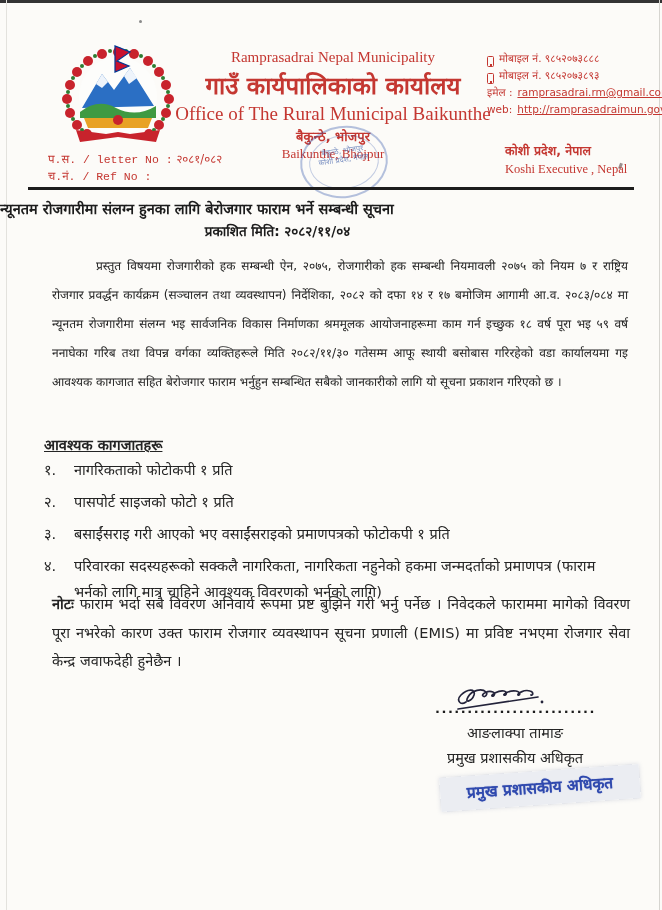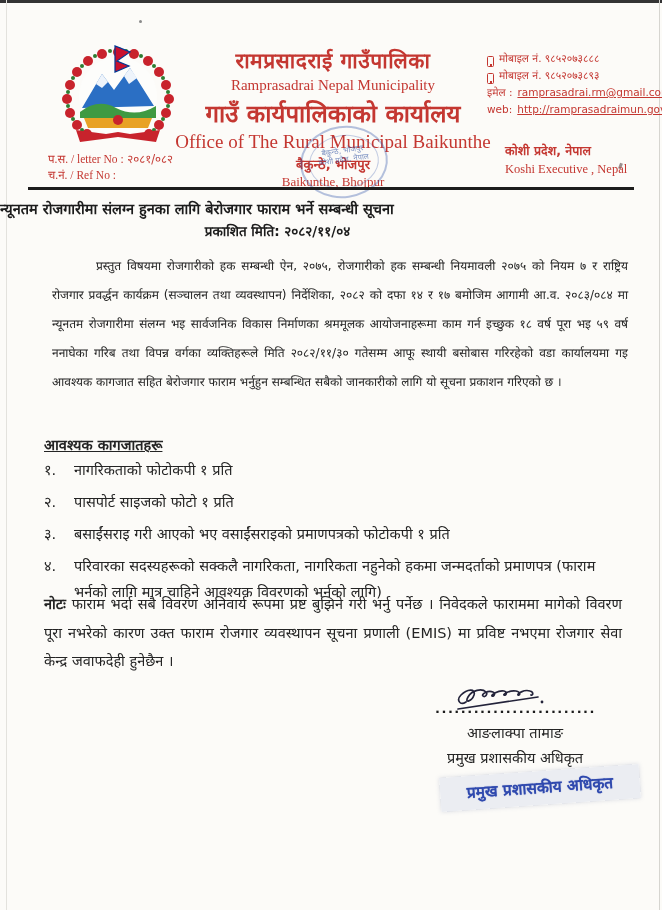--- a/index.html
+++ b/index.html
@@ -30,21 +30,21 @@
   .c-line { display:flex; align-items:flex-end; gap:5px; white-space:nowrap; }
   .phone-icon { display:inline-block; width:7px; height:11px; border:1.3px solid #c43731; border-radius:1.5px; position:relative; flex:0 0 auto; }
   .phone-icon::after { content:""; position:absolute; left:1.5px; bottom:0.5px; width:2px; height:1.5px; background:#c43731; }
   .u { text-decoration:underline; }
 
   .province { position:absolute; left:505px; top:142px; width:150px; color:#c43731; }
   .prov-np { font-size:12.5px; font-weight:bold; }
   .prov-en { font-family:"Liberation Serif", serif; font-size:12.5px; margin-top:3px; }
 
   .letterno { position:absolute; left:48px; top:151px; color:#c43731; font-size:11.5px; line-height:16px; }
-  .letterno .lbl-en { font-family:Liberation Serif, serif; }
+  .letterno .lbl-en { font-family:Liberation Mono, monospace; }
 
   .round-stamp { position:absolute; left:300px; top:126px; width:88px; height:72px;
     border:2px solid rgba(47,84,168,.35); border-radius:50%;
     transform:rotate(-8deg); color:rgba(42,77,160,.62); text-align:center; padding-top:18px;
     font-size:7.5px; line-height:9px; }
   .round-stamp .inner-ring { position:absolute; inset:7px; border:1px solid rgba(47,84,168,.28); border-radius:50%; }
 
   .rule { position:absolute; top:187px; left:28px; width:606px; height:3px; background:#1d1d1d; }
 
   
@@ -52,21 +52,21 @@
     font-size:14.5px; font-weight:bold; color:#1c1c1c; }
   .pubdate { position:absolute; top:222px; left:0; width:555px; text-align:center;
     font-size:13.5px; font-weight:bold; color:#1c1c1c; }
   .para { position:absolute; top:252px; left:44px; width:576px; font-size:12px;
     line-height:29px; text-align:justify; text-indent:44px; color:#242424;margin-left:8px; }
   .docs-heading { position:absolute; top:434px; left:44px; font-size:14.5px; font-weight:bold;
     text-decoration:underline; color:#242424; }
   .docs-list { position:absolute; top:457px; left:44px; width:578px; list-style:none; }
   .docs-list li { display:flex; margin-bottom:6px; font-size:14.5px; line-height:26px; color:#242424; }
   .docs-list .num { width:30px; flex:0 0 auto; }
-  .note { position:absolute; top:590px; left:44px; width:578px; font-size:14.5px;
+  .note { position:absolute; top:590px; left:52px; width:578px; font-size:14.5px;
     line-height:28.5px; text-align:justify; color:#242424; }
   .note-label { font-weight:bold; }
 
   
   .sig-svg { position:absolute; left:452px; top:682px; }
   .dots { position:absolute; left:435px; top:701px; width:160px; text-align:center;
     font-size:13px; font-weight:bold; letter-spacing:1.5px; color:#1c1c1c; }
   .sig-name { position:absolute; left:405px; top:722px; width:220px; text-align:center;
     font-size:14.5px; color:#242424; }
   .sig-title { position:absolute; left:405px; top:747px; width:220px; text-align:center;
@@ -139,21 +139,20 @@
       <path d="M26,74 L94,74 L90,84 L30,84 Z" fill="#e8a225"></path>
       <circle cx="60" cy="76" r="5" fill="#c8232c"></circle>
 
       <path d="M18,86 L48,90 L60,88 L72,90 L102,86 L98,98 L60,93 L22,98 Z" fill="#c8232c"></path>
 
       <path d="M57,2 L57,28 L71,22 L59,17 L72,8 Z" fill="#c8102e" stroke="#003893" stroke-width="1.2"></path>
     </svg>
   </div>
 
   <div class="head-center">
-    <div class="np-title">रामप्रसादराई गाउँपालिका</div>
     <div class="en-sub">Ramprasadrai Nepal Municipality</div>
     <div class="np-office">गाउँ कार्यपालिकाको कार्यालय</div>
     <div class="en-office">Office of The Rural Municipal Baikunthe</div>
     <div class="place-np">बैकुन्ठे, भोजपुर</div>
     <div class="place-en">Baikunthe, Bhojpur</div>
   </div>
 
   <div class="contact">
     <div class="c-line">
       <span class="phone-icon"></span>

